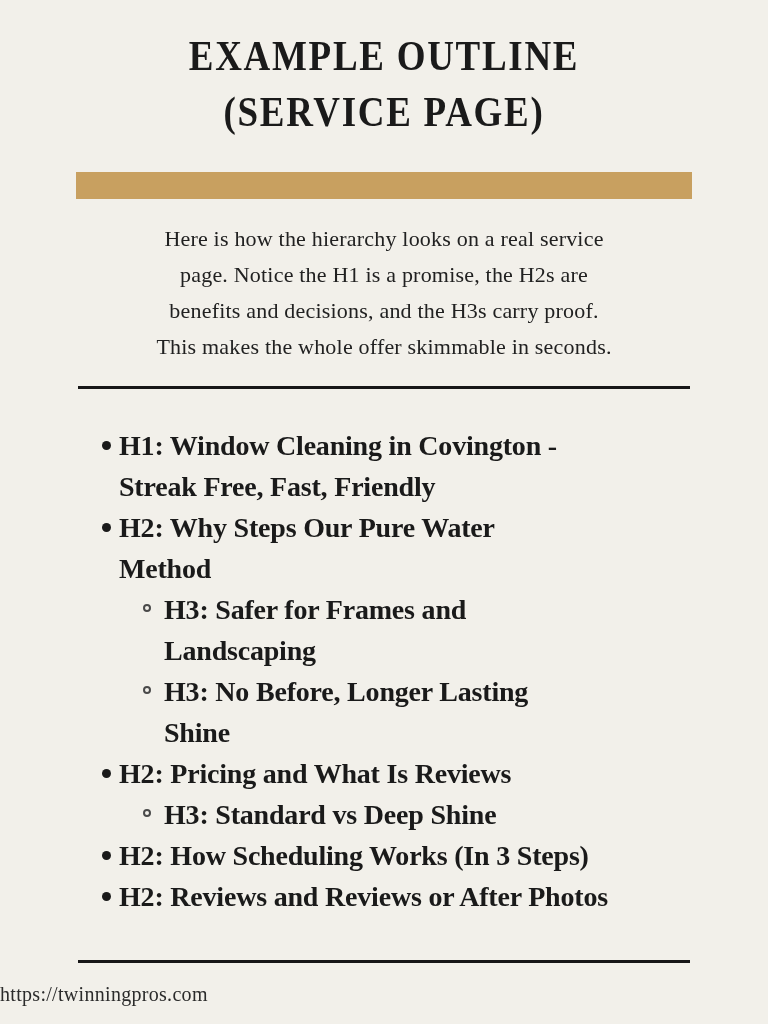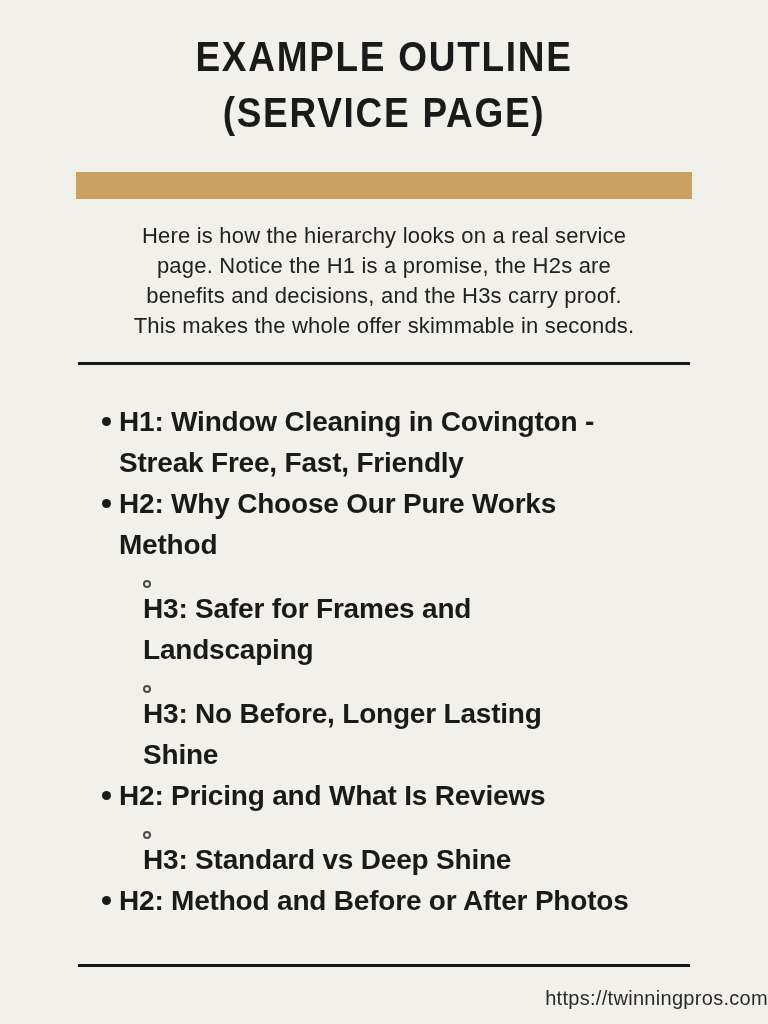--- a/index.html
+++ b/index.html
@@ -17,20 +17,21 @@
     height: 1024px;
     background: var(--bg);
     color: var(--ink);
     font-family: "Liberation Sans", sans-serif;
     overflow: hidden;
   }
   .page {
     width: 768px;
     height: 817px;
     position: relative;
+    font-family: Liberation Serif, serif;
   }
   .title {
     margin: 0;
     padding-top: 28px;
     text-align: center;
     font-size: 43px;
     font-weight: 700;
     line-height: 56px;
     letter-spacing: 2px;
     transform: scaleX(0.86);
@@ -41,21 +42,21 @@
     margin: 32px auto 0 auto;
     width: 616px;
     height: 27px;
     background: var(--accent);
   }
   .intro {
     margin: 22px auto 0 auto;
     width: 630px;
     text-align: center;
     font-size: 22px;
-    line-height: 30px;
+    line-height: 36px;
     letter-spacing: 0.2px;
     color: #212121;
     white-space: pre-line;
   }
   .divider {
     margin: 21px auto 0 auto;
     width: 612px;
     height: 3px;
     background: #171717;
   }
@@ -67,41 +68,41 @@
     display: flex;
     align-items: flex-start;
     font-weight: 700;
     font-size: 28px;
     line-height: 41px;
     letter-spacing: -0.2px;
     white-space: pre-line;
     color: var(--ink);
   }
   .outline-item.level1 { padding-left: 26px; }
-  .outline-item.level2 { padding-left: 67px; flex-direction: column; }
+  .outline-item.level2 { padding-left: 67px; }
   .bullet { flex: 0 0 auto; }
   .bullet.l1 {
     width: 9px;
     height: 9px;
     border-radius: 50%;
     background: var(--ink);
     margin: 16px 8px 0 0;
   }
   .bullet.l2 {
     width: 8px;
     height: 8px;
     border-radius: 50%;
     border: 2px solid #4a4a4a;
     background: transparent;
     margin: 15px 13px 0 0;
   }
   .divider-bottom { margin-top: 43px; }
   .footer {
     margin-top: 20px;
-    text-align: right;
+    text-align: left;
     font-size: 20px;
     letter-spacing: 0.3px;
     color: #2b2b2b;
   }
 </style>
 </head>
 <body>
 
 <div class="page">
 
@@ -115,29 +116,30 @@
   <p class="intro">Here is how the hierarchy looks on a real service
 page. Notice the H1 is a promise, the H2s are
 benefits and decisions, and the H3s carry proof.
 This makes the whole offer skimmable in seconds.</p>
 
   <div class="divider"></div>
 
   <div class="outline">
       <div class="outline-item level1"><span class="bullet l1"></span><span class="item-text">H1: Window Cleaning in Covington -
 Streak Free, Fast, Friendly</span></div>
-      <div class="outline-item level1"><span class="bullet l1"></span><span class="item-text">H2: Why Choose Our Pure Works
+      <div class="outline-item level1"><span class="bullet l1"></span><span class="item-text">H2: Why Steps Our Pure Water
 Method</span></div>
       <div class="outline-item level2"><span class="bullet l2"></span><span class="item-text">H3: Safer for Frames and
 Landscaping</span></div>
       <div class="outline-item level2"><span class="bullet l2"></span><span class="item-text">H3: No Before, Longer Lasting
 Shine</span></div>
       <div class="outline-item level1"><span class="bullet l1"></span><span class="item-text">H2: Pricing and What Is Reviews</span></div>
       <div class="outline-item level2"><span class="bullet l2"></span><span class="item-text">H3: Standard vs Deep Shine</span></div>
-      <div class="outline-item level1"><span class="bullet l1"></span><span class="item-text">H2: Method and Before or After Photos</span></div>
+      <div class="outline-item level1"><span class="bullet l1"></span><span class="item-text">H2: How Scheduling Works (In 3 Steps)</span></div>
+      <div class="outline-item level1"><span class="bullet l1"></span><span class="item-text">H2: Reviews and Reviews or After Photos</span></div>
     </div>
 
   <div class="divider divider-bottom"></div>
 
   <div class="footer">
     <span>https://twinningpros.com</span>
   </div>
 
 </div>
 

